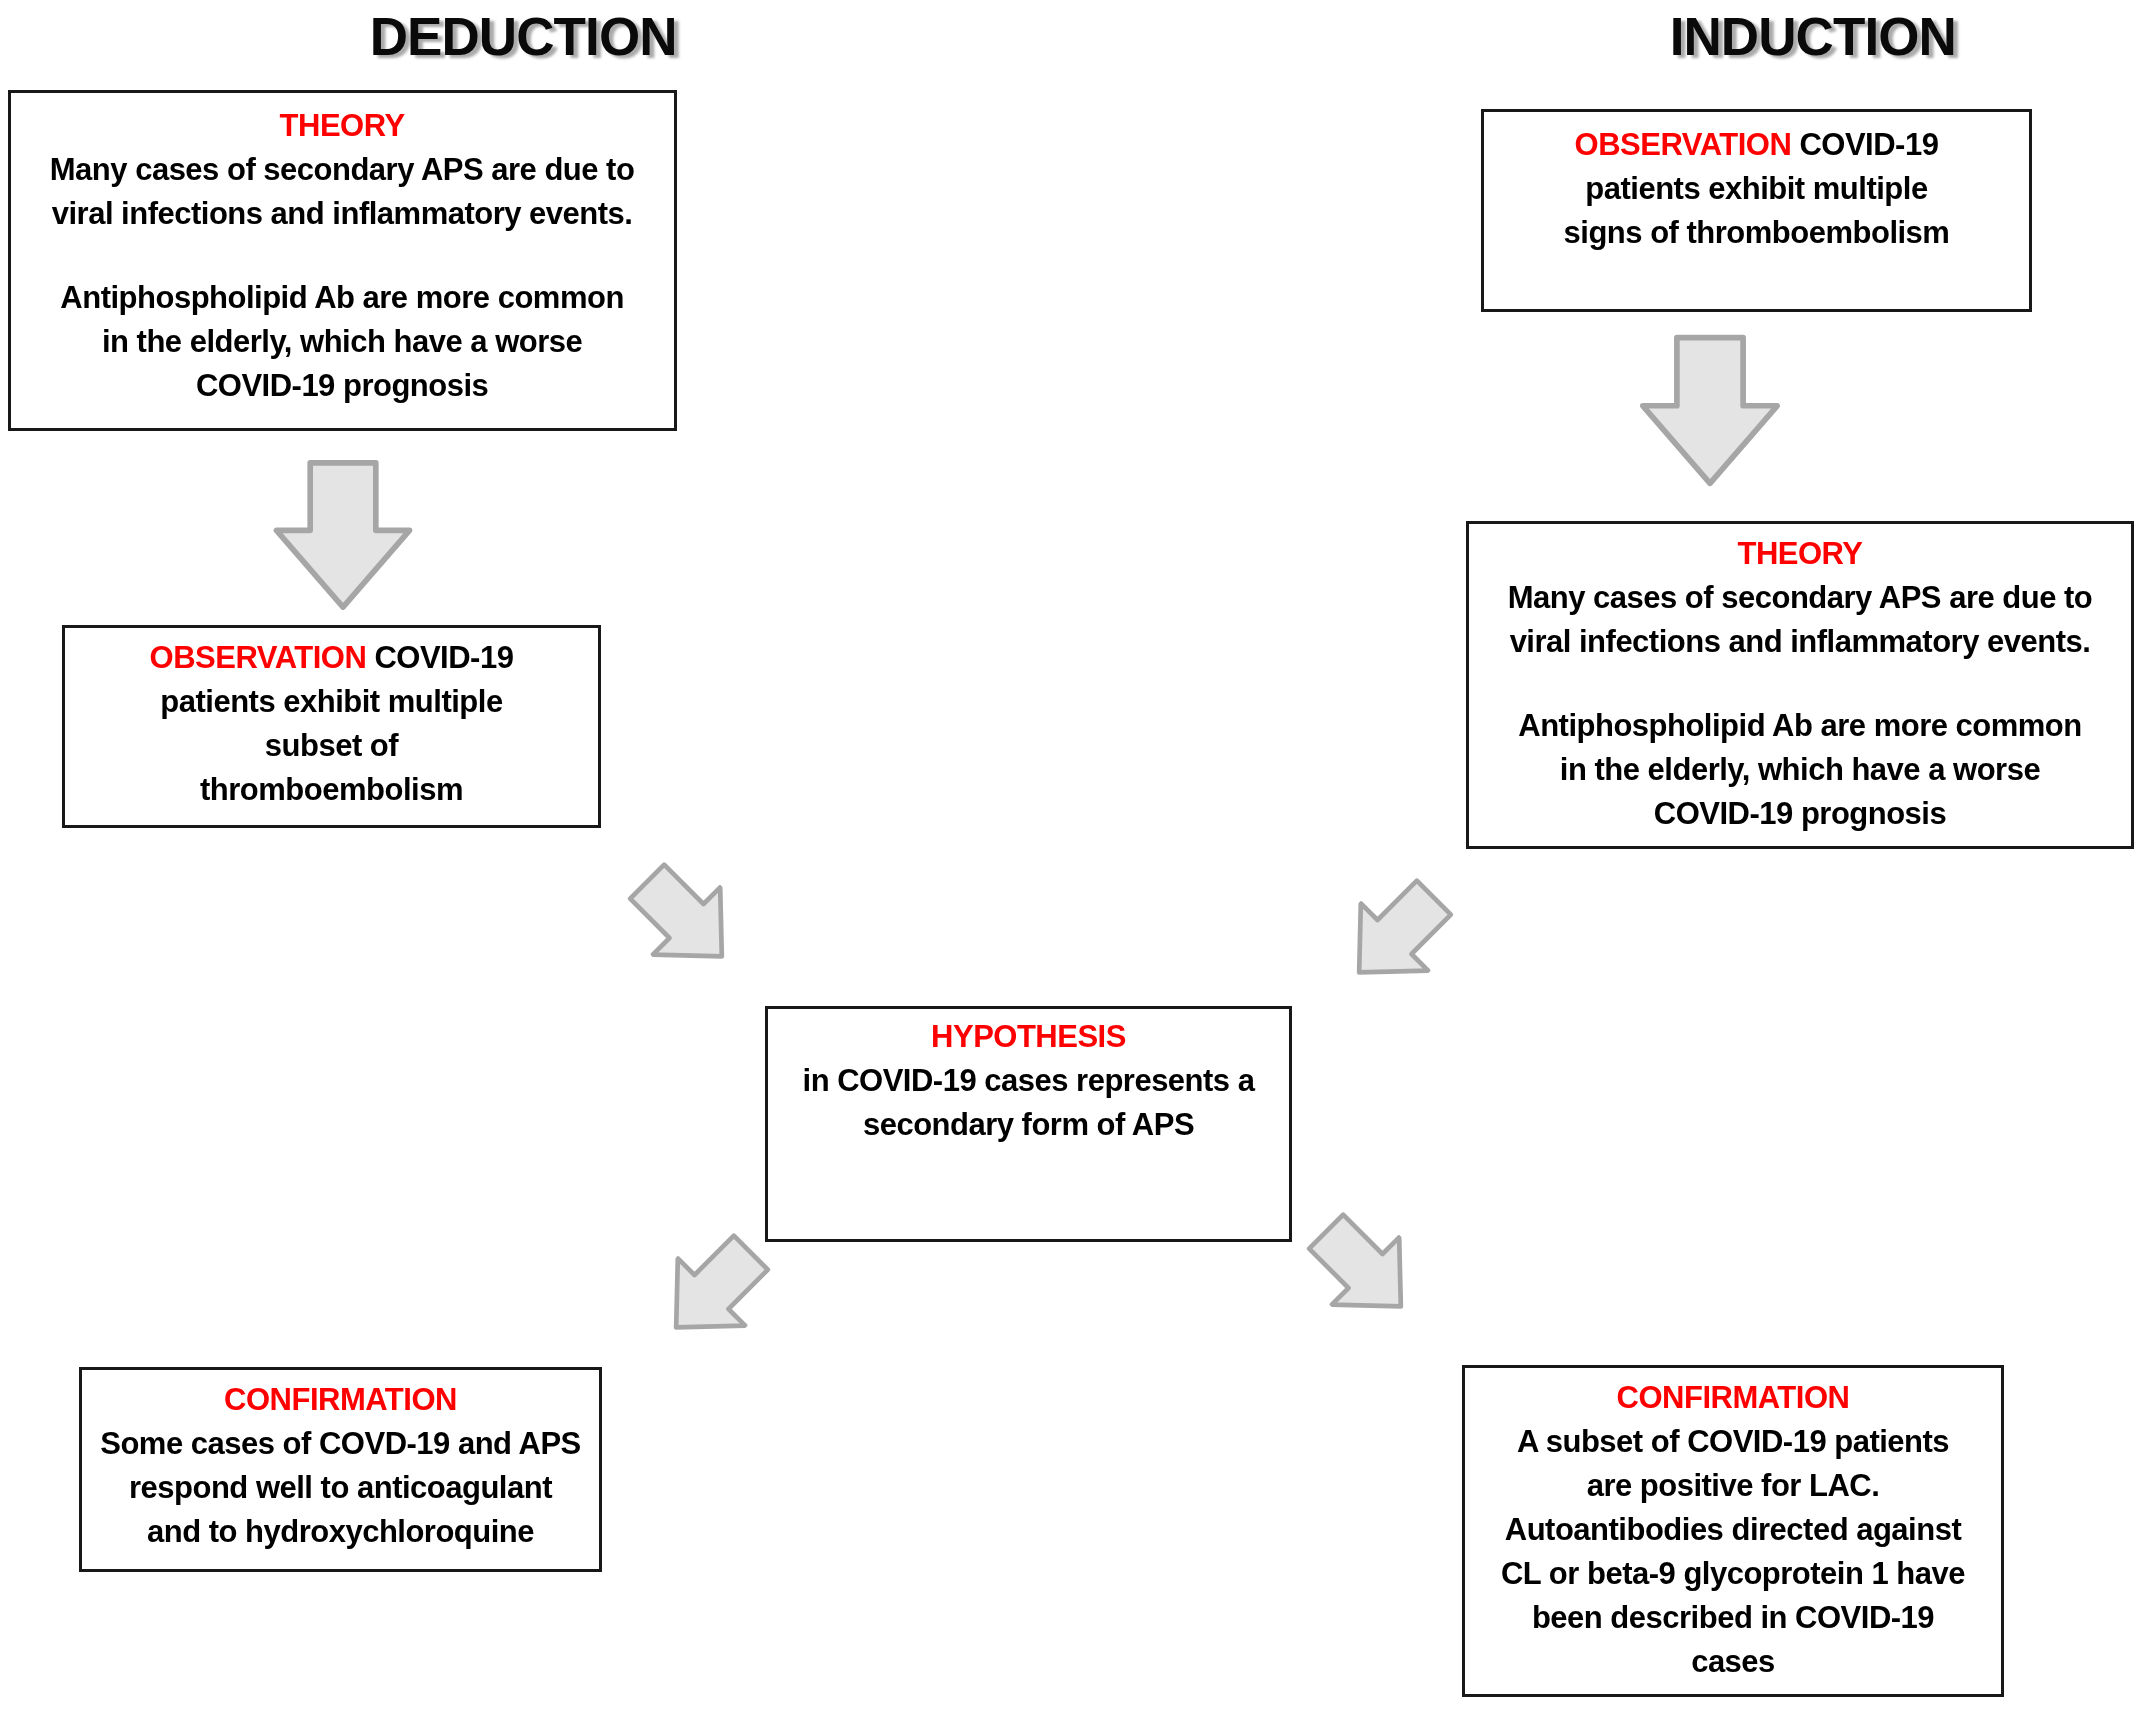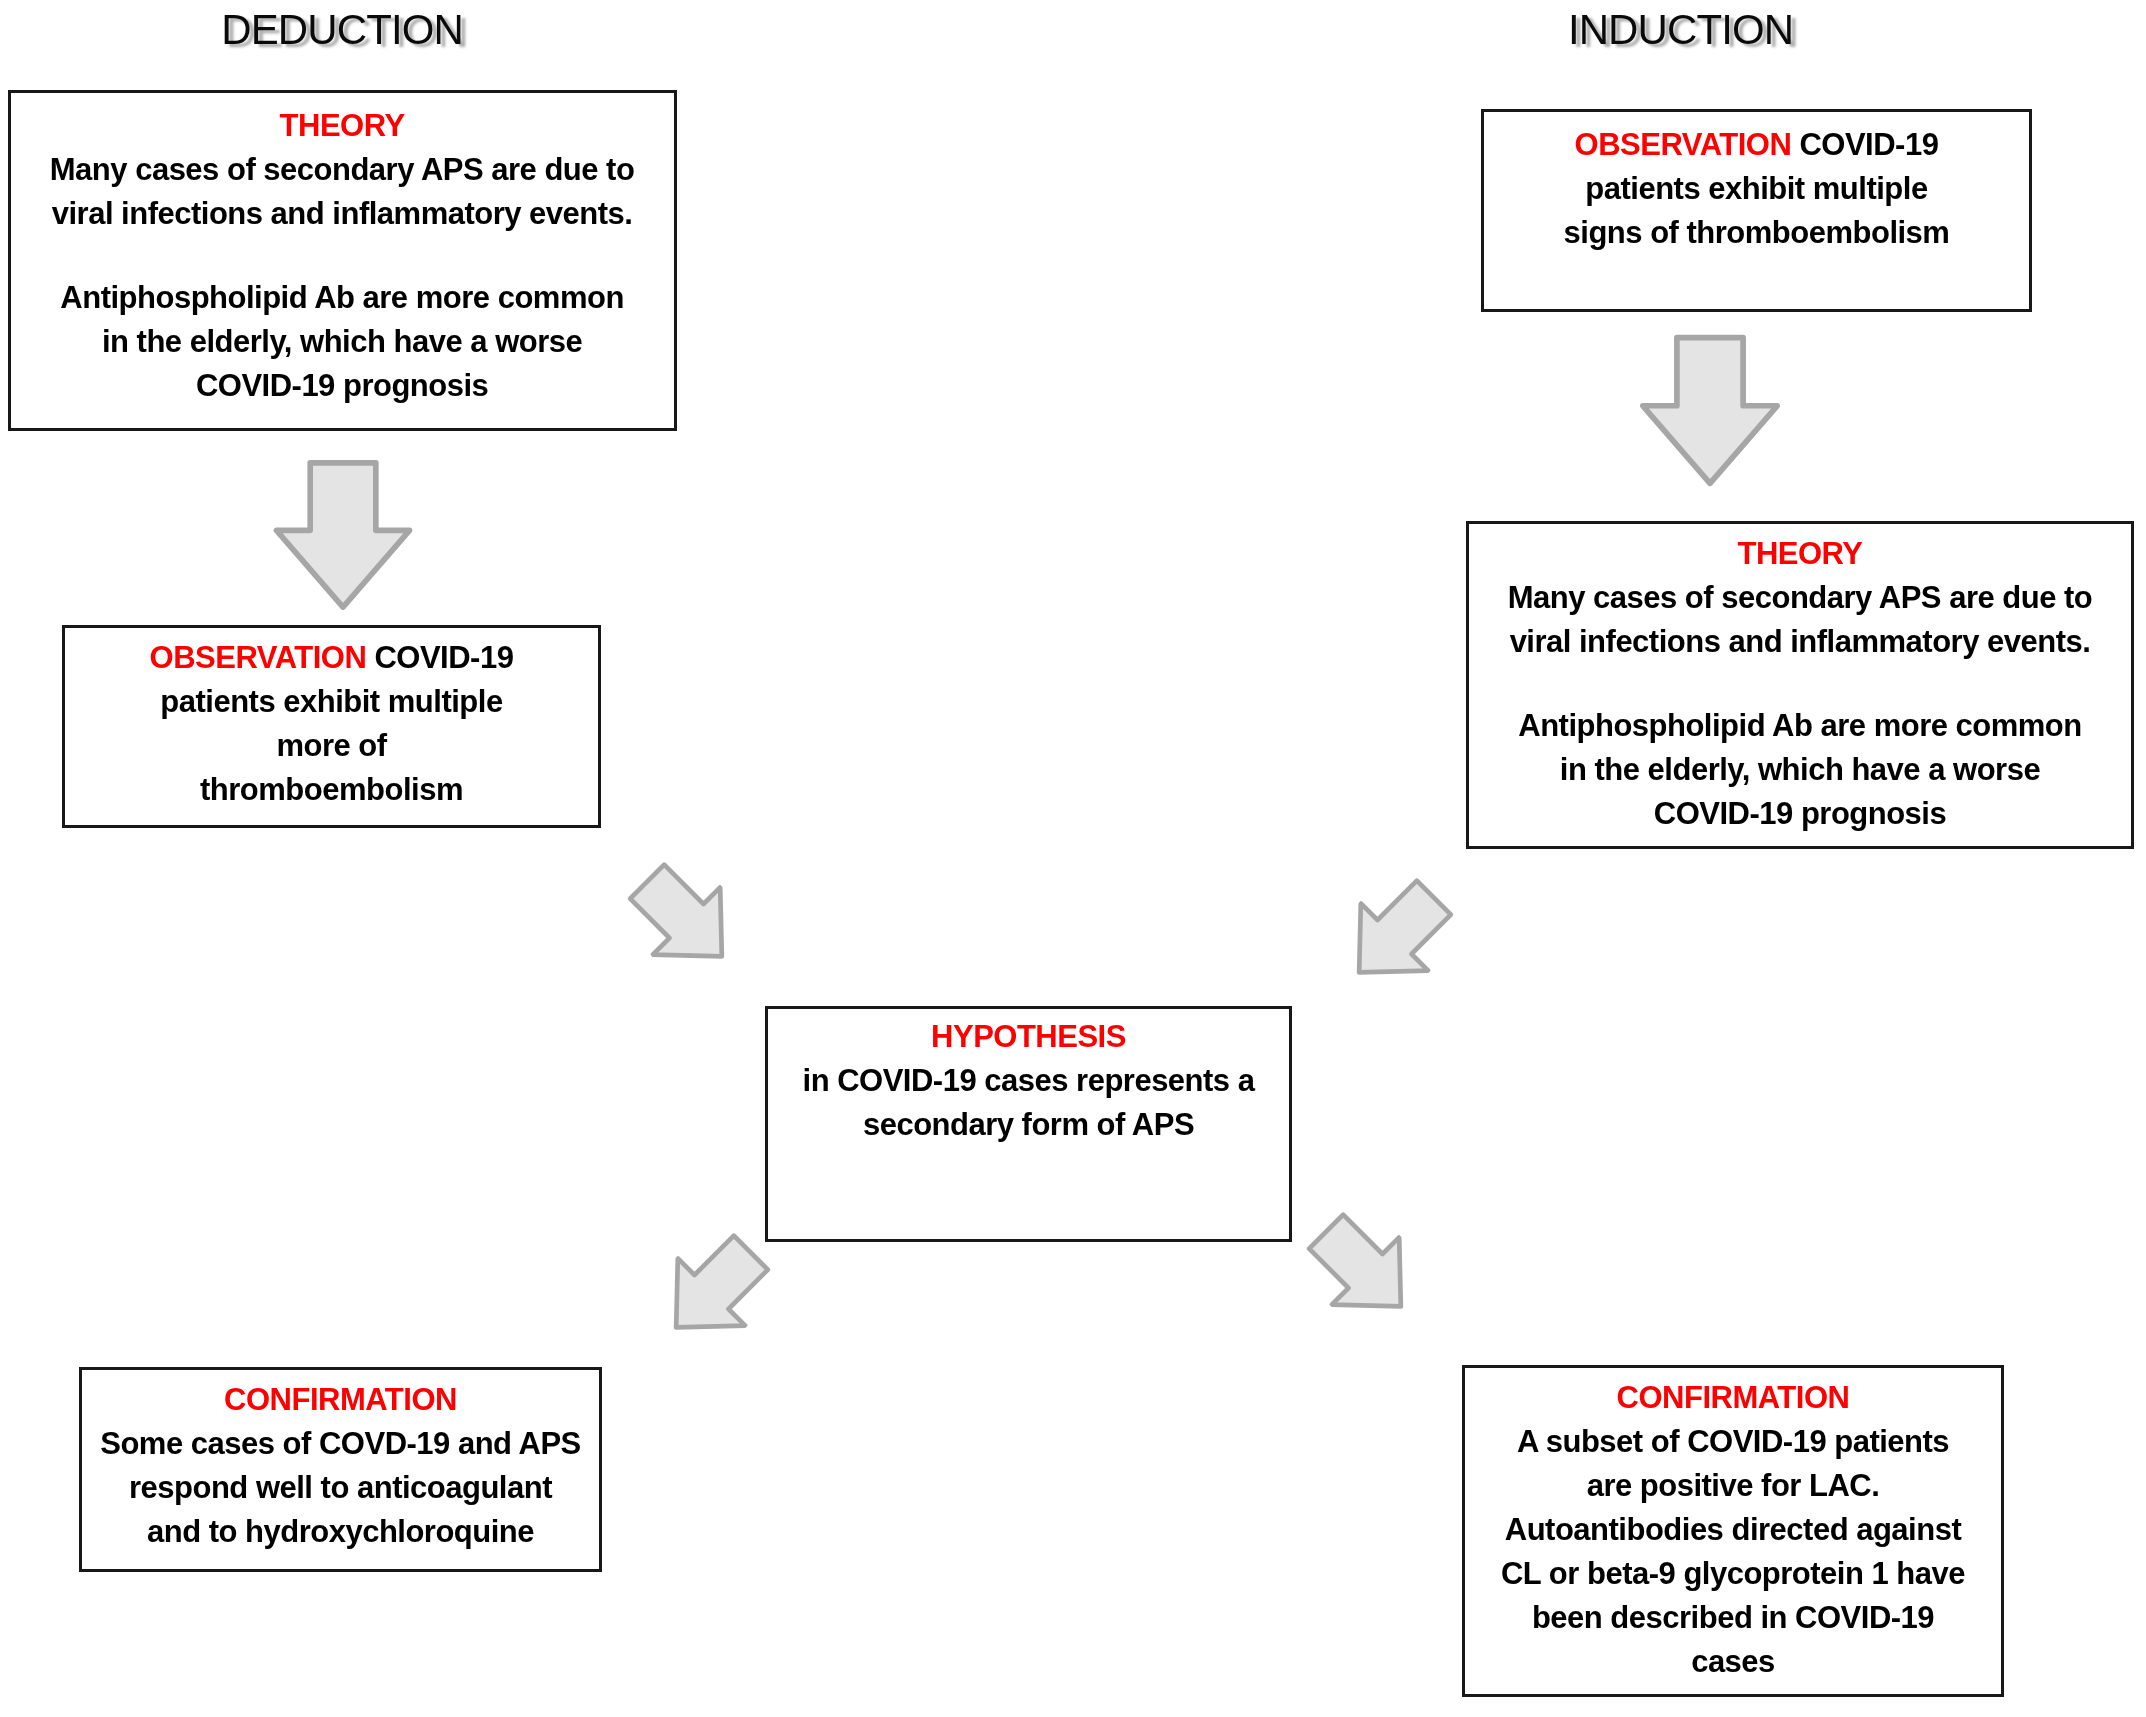--- a/index.html
+++ b/index.html
@@ -7,23 +7,23 @@
     position:relative;
     width:2146px;
     height:1718px;
     background:#ffffff;
     font-family:"Liberation Sans","DejaVu Sans",sans-serif;
     color:#000;
     overflow:hidden;
   }
   .title{
     position:absolute;
-    text-align:center;
-    font-size:42px;
-    font-weight:400;
+    text-align:right;
+    font-size:53px;
+    font-weight:700;
     letter-spacing:-0.9px;
     color:#0a0a0a;
     text-shadow:4.7px 2.8px 2.8px #ababab;
   }
   #title-ded{left:7.6px;top:5.7px;width:669px;}
   #title-ind{left:1405px;top:5.7px;width:551px;}
   .box{
     position:absolute;
     box-sizing:border-box;
     background:#fff;
@@ -93,21 +93,21 @@
   </div>
   <div class="arrow" id="arrow-b">
     <svg width="140" height="153" viewBox="0 0 148 160">
       <polygon points="39,3 109,3 109,75 145,75 74,157 3,75 39,75" fill="#e4e4e4" stroke="#a6a6a6" stroke-width="6" stroke-linejoin="round"></polygon>
     </svg>
   </div>
 
   <div class="box" id="box-lobs">
     <div class="line"><span class="label">OBSERVATION</span> <span>COVID-19</span></div>
     <div class="line">patients exhibit multiple</div>
-    <div class="line">more of</div>
+    <div class="line">subset of</div>
     <div class="line">thromboembolism</div>
   </div>
 
   <div class="box" id="box-rtheory">
     <div class="line label">THEORY</div>
     <div class="line">Many cases of secondary APS are due to</div>
     <div class="line">viral infections and inflammatory events.</div>
     <div class="gap"></div>
     <div class="line">Antiphospholipid Ab are more common</div>
     <div class="line">in the elderly, which have a worse</div>

